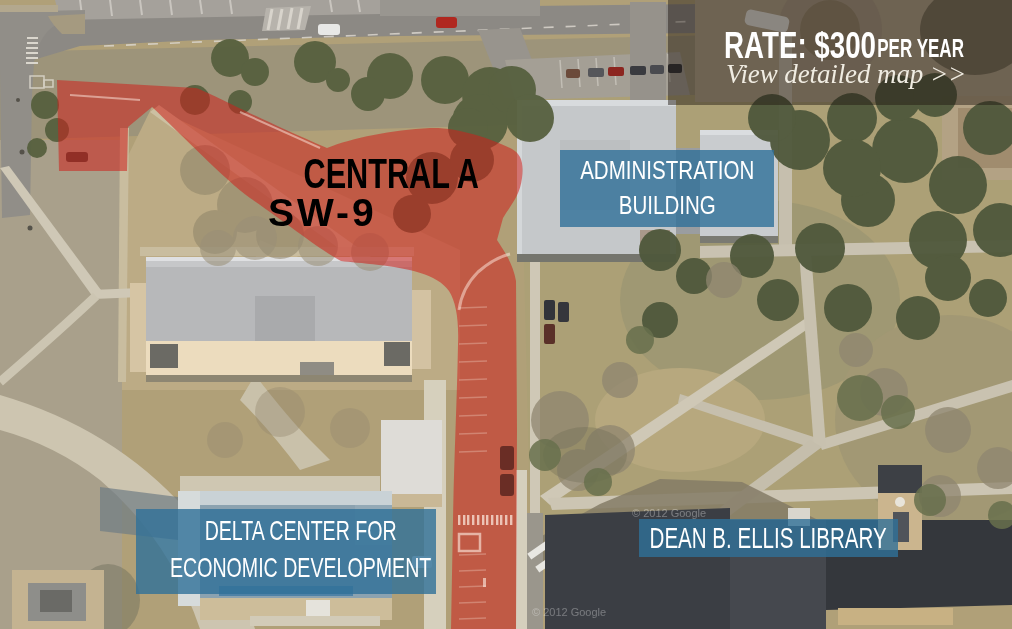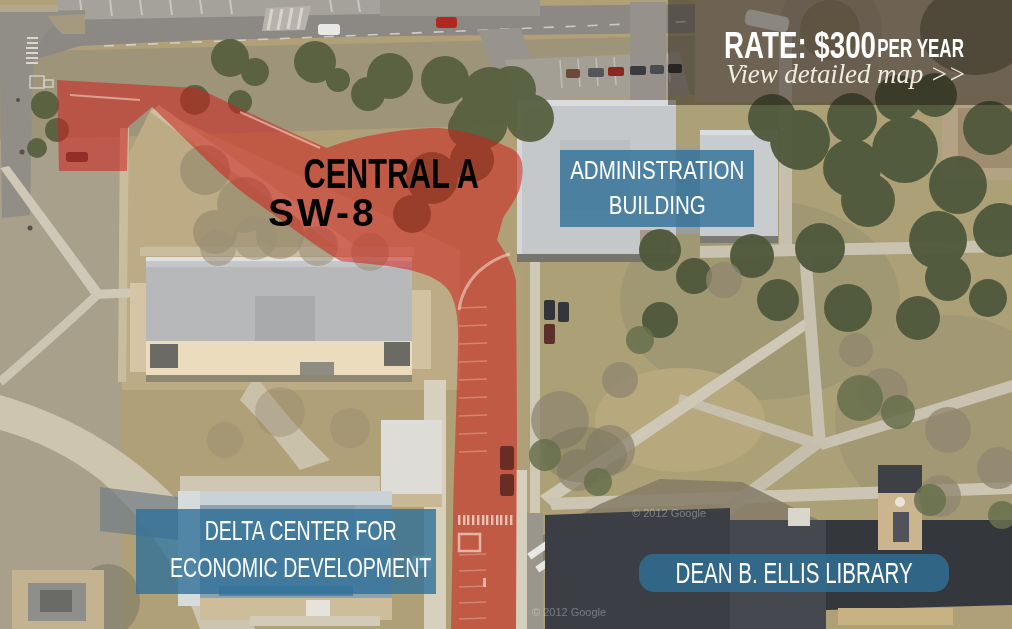--- a/index.html
+++ b/index.html
@@ -390,36 +390,36 @@
   <g fill="#5c2620" opacity="0.85">
     <rect x="500" y="446" width="14" height="24" rx="3"></rect>
     <rect x="500" y="474" width="14" height="22" rx="3"></rect>
   </g>
 
   <text x="632" y="517" font-family="Liberation Sans, sans-serif" font-size="11" fill="#ffffff" opacity="0.32">© 2012 Google</text>
 
   <text x="532" y="616" font-family="Liberation Sans, sans-serif" font-size="11" fill="#ffffff" opacity="0.30">© 2012 Google</text>
 </svg>
 
-<div class="lbl" style="left:560px;top:150px;width:194px;height:77px;font-size:26px;line-height:35px;">
+<div class="lbl" style="left:560px;top:150px;width:214px;height:77px;font-size:26px;line-height:35px;">
   <div class="t" style="transform:scaleX(0.79);margin-top:-2px;">ADMINISTRATION<br>BUILDING</div>
 </div>
 
 
 <div class="lbl" style="left:136px;top:509px;width:276px;height:85px;font-size:28px;line-height:37px;padding-left:24px;">
   <div class="t" style="transform:scaleX(0.70);margin-top:-5px;padding-left:7px;">DELTA CENTER FOR<br>ECONOMIC DEVELOPMENT</div>
 </div>
 
-<div class="lbl" style="left:639px;top:554px;width:310px;height:38px;font-size:30px;border-radius:15px;">
+<div class="lbl" style="left:639px;top:519px;width:259px;height:38px;font-size:30px;">
   <div class="t" style="transform:scaleX(0.685);margin-top:-1px;">DEAN B. ELLIS LIBRARY</div>
 </div>
 
 <div style="position:absolute;left:263px;top:150px;width:300px;text-align:left;color:#000000;">
   <div style="font-size:42px;font-weight:bold;transform:scaleX(0.73);transform-origin:center;">CENTRAL A</div>
-  <div style="font-size:39px;font-weight:bold;letter-spacing:3px;margin-top:-7px;padding-left:5px;">SW-8</div>
+  <div style="font-size:39px;font-weight:bold;letter-spacing:3px;margin-top:-7px;padding-left:5px;">SW-9</div>
 </div>
 
 <div style="position:absolute;left:668px;top:0;width:344px;height:105px;background:rgba(32,24,18,0.47);"></div>
 <div style="position:absolute;left:724px;top:0px;color:#fff;white-space:nowrap;">
   <div style="height:29px;"></div>
   <span style="display:inline-block;font-size:36px;font-weight:bold;transform:scaleX(0.77);transform-origin:left;line-height:34px;">RATE: $300 <span style="font-size:26px;margin-left:-8px;position:relative;top:-1px;display:inline-block;transform:scaleX(0.85);transform-origin:left;">PER YEAR</span></span>
   <div style="font-family:'Liberation Serif',serif;font-style:italic;font-size:27px;color:#f0ece2;margin-top:-7px;margin-left:2px;letter-spacing:-0.1px;">View detailed map &gt;&gt;</div>
 </div>
 </div>
 

